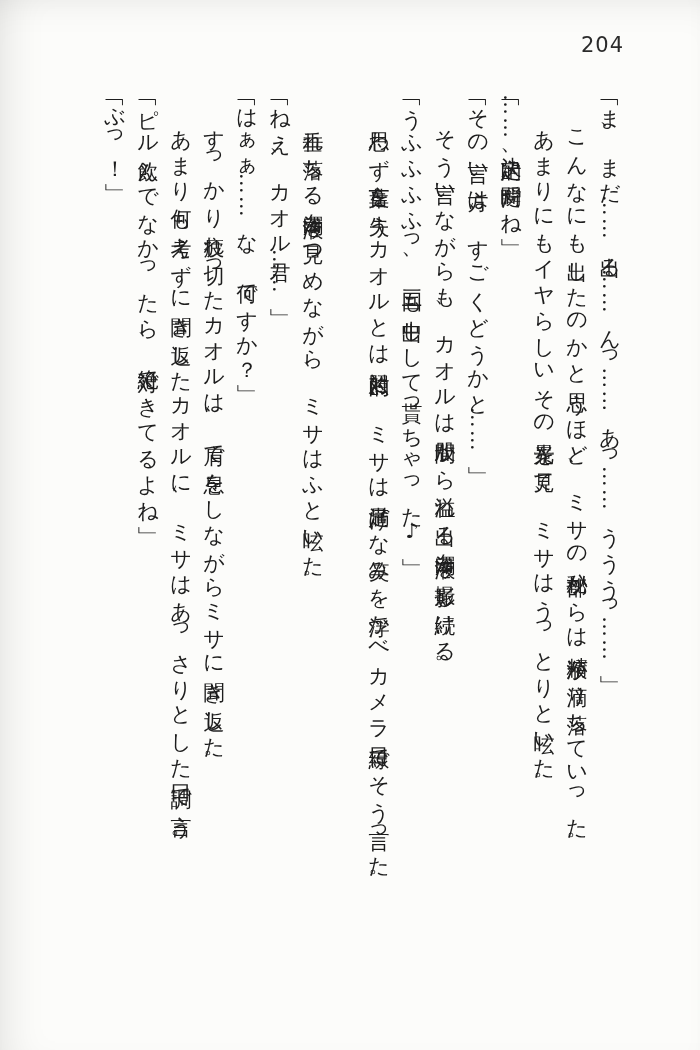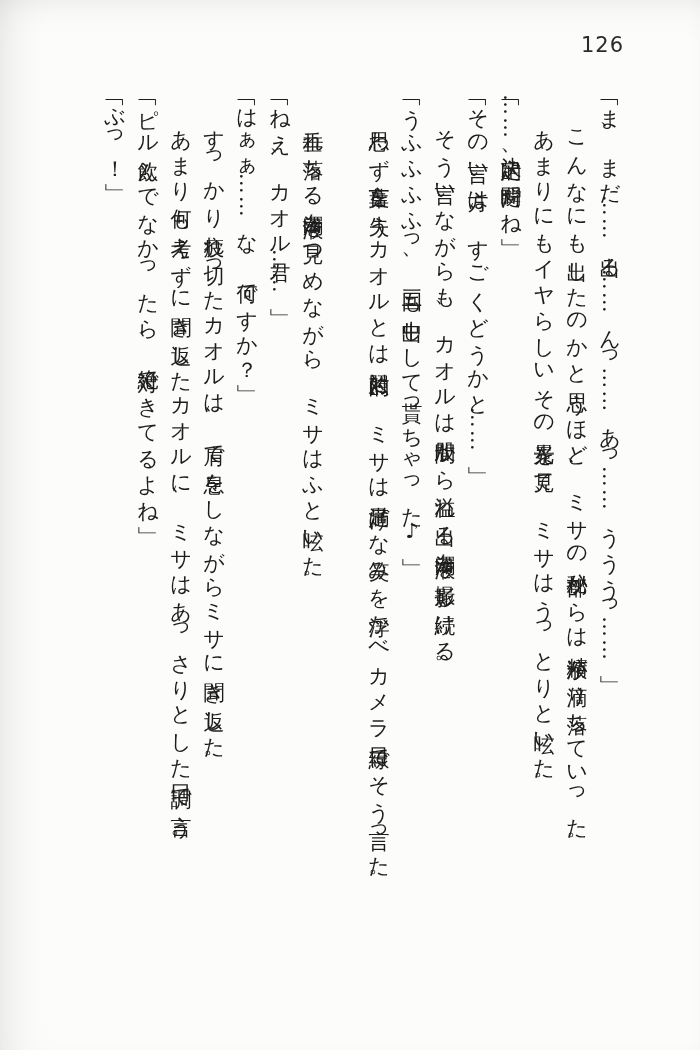--- a/index.html
+++ b/index.html
@@ -43,21 +43,21 @@
   }
   .text-line {
     margin: 0;
     padding: 0;
   }
 </style>
 </head>
 <body>
 
 <div class="page">
-  <div class="page-number">126</div>
+  <div class="page-number">204</div>
   <div class="text-block">
       <p class="text-line">「ま、まだ……出る……んっ……あっ……うううっ……」</p>
       <p class="text-line">　こんなにも出したのかと思うほど、ミサの秘部からは精液が滴り落ちていった。</p>
       <p class="text-line">　あまりにもイヤらしいその光景を見て、ミサはうっとりと呟いた。</p>
       <p class="text-line">「……決定的、瞬間だね」</p>
       <p class="text-line">「その言い方は、すごくどうかと……」</p>
       <p class="text-line">　そう言いながらも、カオルは股間から溢れ出る白濁液を撮影し続ける。</p>
       <p class="text-line">「うふふふふっ、三回も中出しして貰っちゃった♪」</p>
       <p class="text-line">　思わず言葉を失うカオルとは対照的に、ミサは満足げな笑みを浮かべカメラ目線でそう言った。</p>
       <p class="text-line">　</p>

